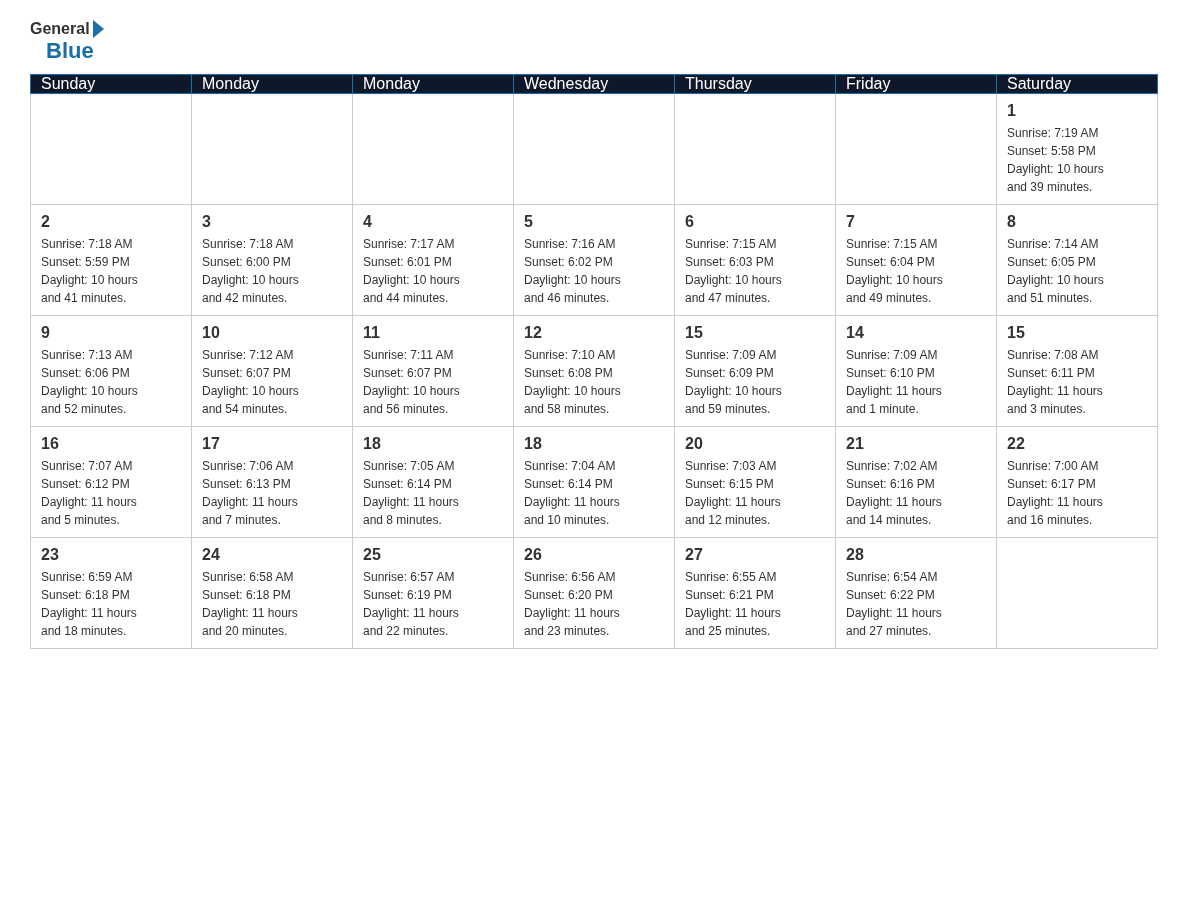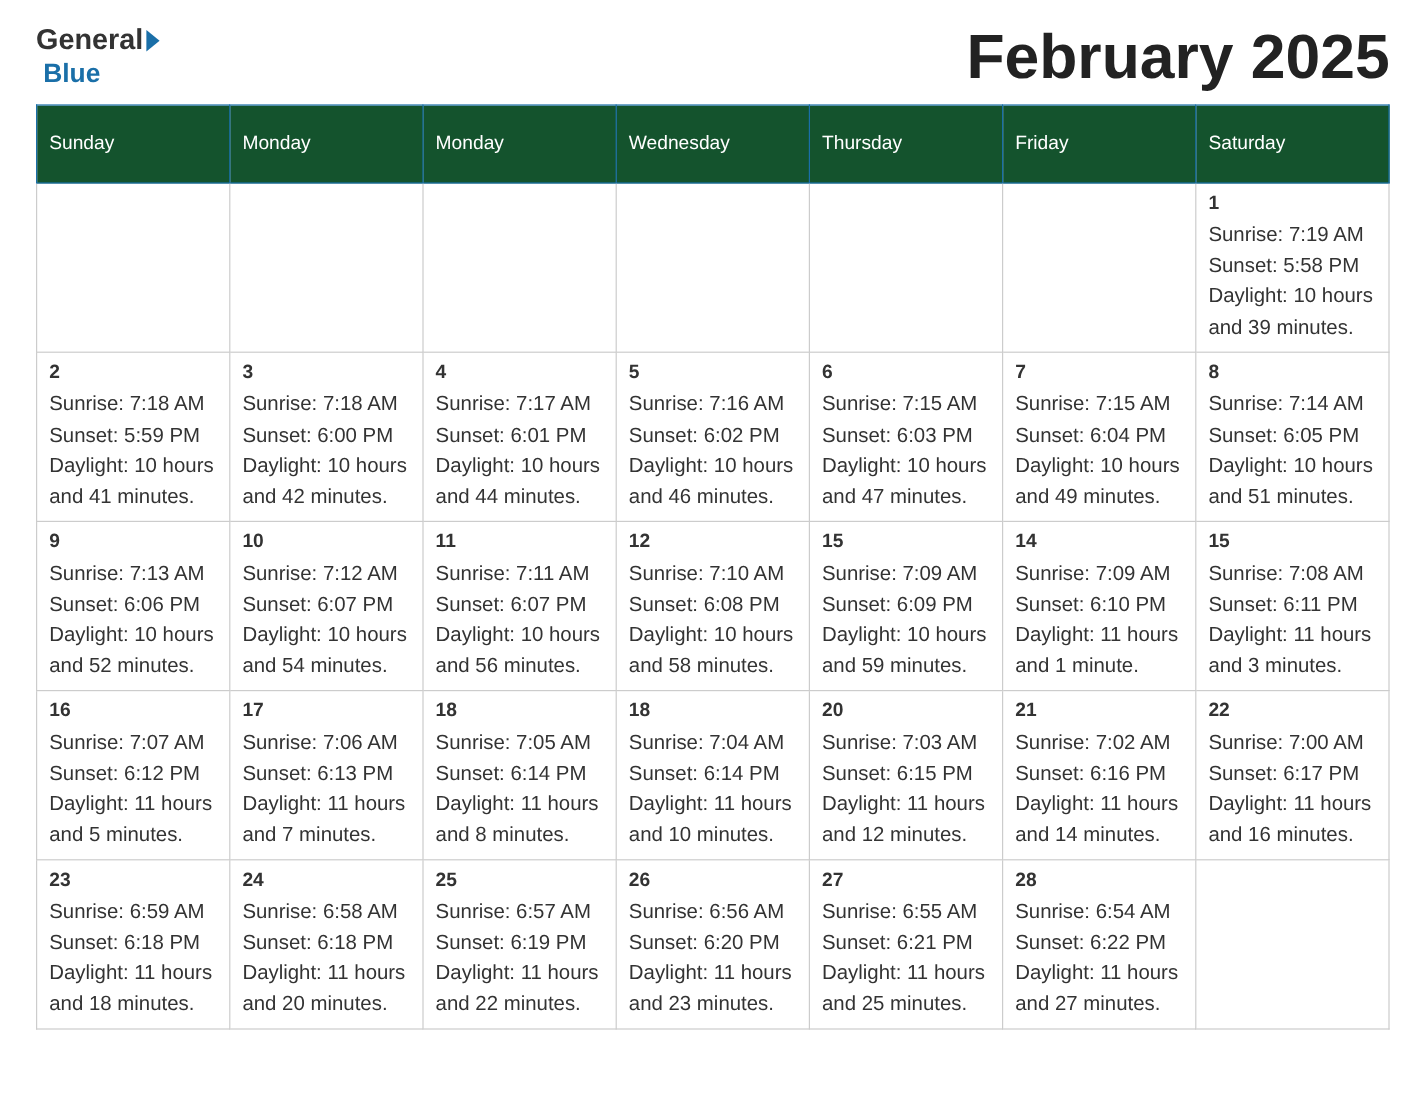--- a/index.html
+++ b/index.html
@@ -29,23 +29,23 @@
       font-size: 20px;
       color: #444;
       margin-top: 4px;
     }
     .calendar {
       width: 100%;
       border-collapse: collapse;
       margin-top: 8px;
     }
     .calendar thead tr th {
-      background: #14532d;
+      background: #0f172a;
       color: #fff;
-      padding: 23px 10px;
+      padding: 0 10px;
       text-align: left;
       font-size: 16px;
       font-weight: normal;
       border: 1px solid #1a6fa8;
     }
     .calendar tbody tr td {
       vertical-align: top;
       padding: 8px 10px;
       border: 1px solid #ccc;
       width: calc(100% / 7);
@@ -58,54 +58,53 @@
       background: #fff;
     }
     .day-number {
       font-size: 16px;
       font-weight: bold;
       color: #333;
       display: block;
       margin-bottom: 4px;
     }
     .day-info {
-      font-size: 17px;
+      font-size: 12px;
       color: #333;
       line-height: 1.5;
     }
     .logo-wrapper {
       display: flex;
       flex-direction: column;
       align-items: flex-start;
     }
     .logo-line1 {
       display: flex;
       align-items: center;
     }
     .logo-line2 {
       display: flex;
       align-items: flex-start;
-      margin-left: 2px;
+      margin-left: 12px;
     }
   </style>
 </head>
 <body>
 
 <div class="header">
   <div class="logo-wrapper">
     <div class="logo-line1">
-      <span style="font-size:24px;font-weight:bold;color:#333;">General</span>
+      <span style="font-size:16px;font-weight:bold;color:#333;">General</span>
       <span style="display:inline-block;width:0;height:0;border-left:11px solid #1a6fa8;border-top:9px solid transparent;border-bottom:9px solid transparent;margin-left:3px;"></span>
     </div>
     <div class="logo-line2">
       <span style="font-size:22px;font-weight:bold;color:#1a6fa8;margin-left:4px;">Blue</span>
     </div>
   </div>
   <div class="title-section">
-    <div class="month-title">February 2025</div>
   </div>
 </div>
 
 <table class="calendar">
   <thead>
     <tr>
       <th><span>Sunday</span></th>
       <th><span>Monday</span></th>
       <th><span>Monday</span></th>
       <th><span>Wednesday</span></th>

